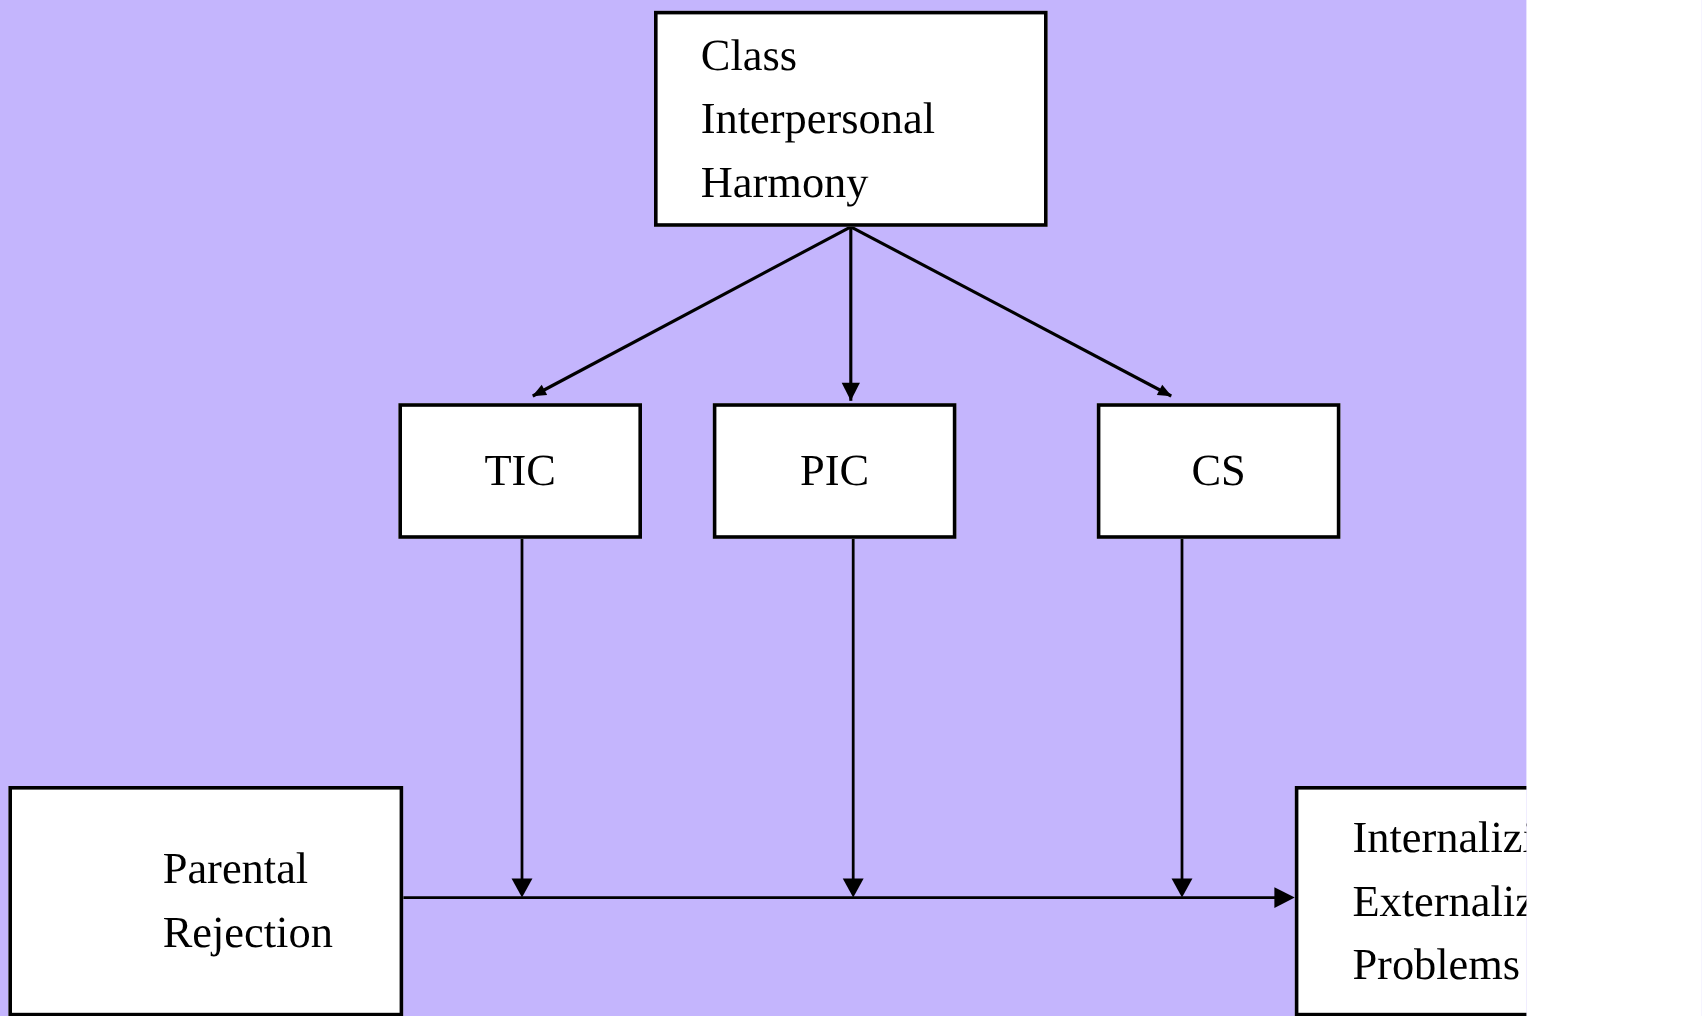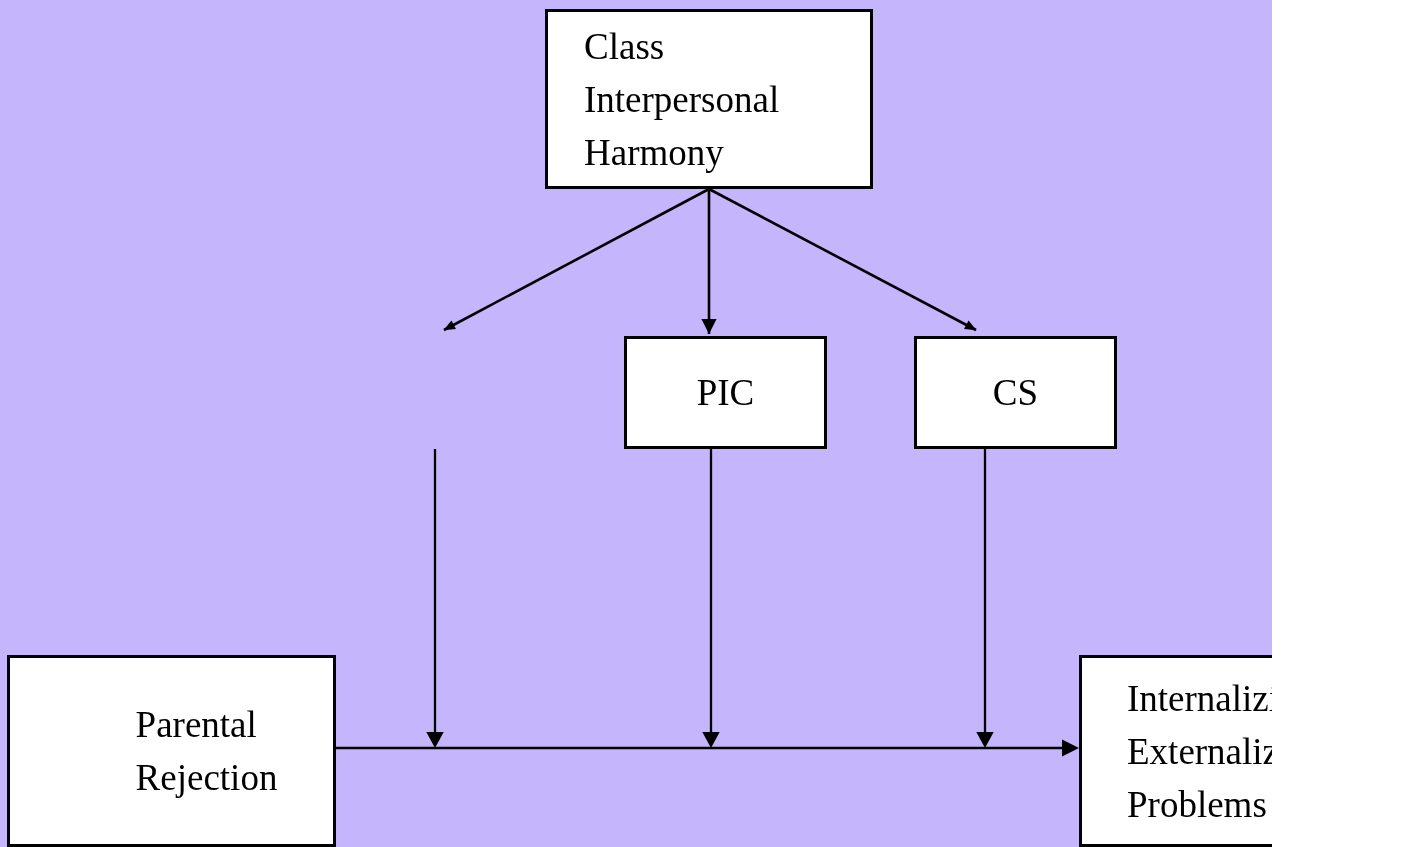--- a/index.html
+++ b/index.html
@@ -48,21 +48,21 @@
   
   #node-class-harmony {
     left: 545px;  top: 9px;   width: 328px; height: 180px;
     padding-left: 36px; padding-right: 8px;
   }
   #node-tic {
     left: 332px;  top: 336px; width: 203px; height: 113px;
     padding: 0 6px;
   }
   #node-pic {
-    left: 624px;  top: 336px; width: 203px; height: 113px;
+    left: 594px;  top: 336px; width: 203px; height: 113px;
     padding: 0 6px;
   }
   #node-cs {
     left: 884px;  top: 336px; width: 203px; height: 113px;
     padding: 0 6px;
     margin-left: 30px;
   }
   #node-parental-rejection {
     left: 7px;    top: 655px; width: 329px; height: 192px;
     padding-left: 78px; padding-right: 8px; align-items: center;
@@ -121,20 +121,23 @@
       <path d="M1062,739.4 L1062,756.6 L1079,748 z" fill="#000000"></path>
     </g>
   </svg>
 
   <div class="node-box align-left" id="node-class-harmony">
     <div class="node-label">Class
 Interpersonal
 Harmony</div>
   </div>
 
+  <div class="node-box align-center" id="node-tic">
+    <div class="node-label">TIC</div>
+  </div>
 
   <div class="node-box align-center" id="node-pic">
     <div class="node-label">PIC</div>
   </div>
 
   <div class="node-box align-center" id="node-cs">
     <div class="node-label">CS</div>
   </div>
 
   <div class="node-box align-left" id="node-parental-rejection">

